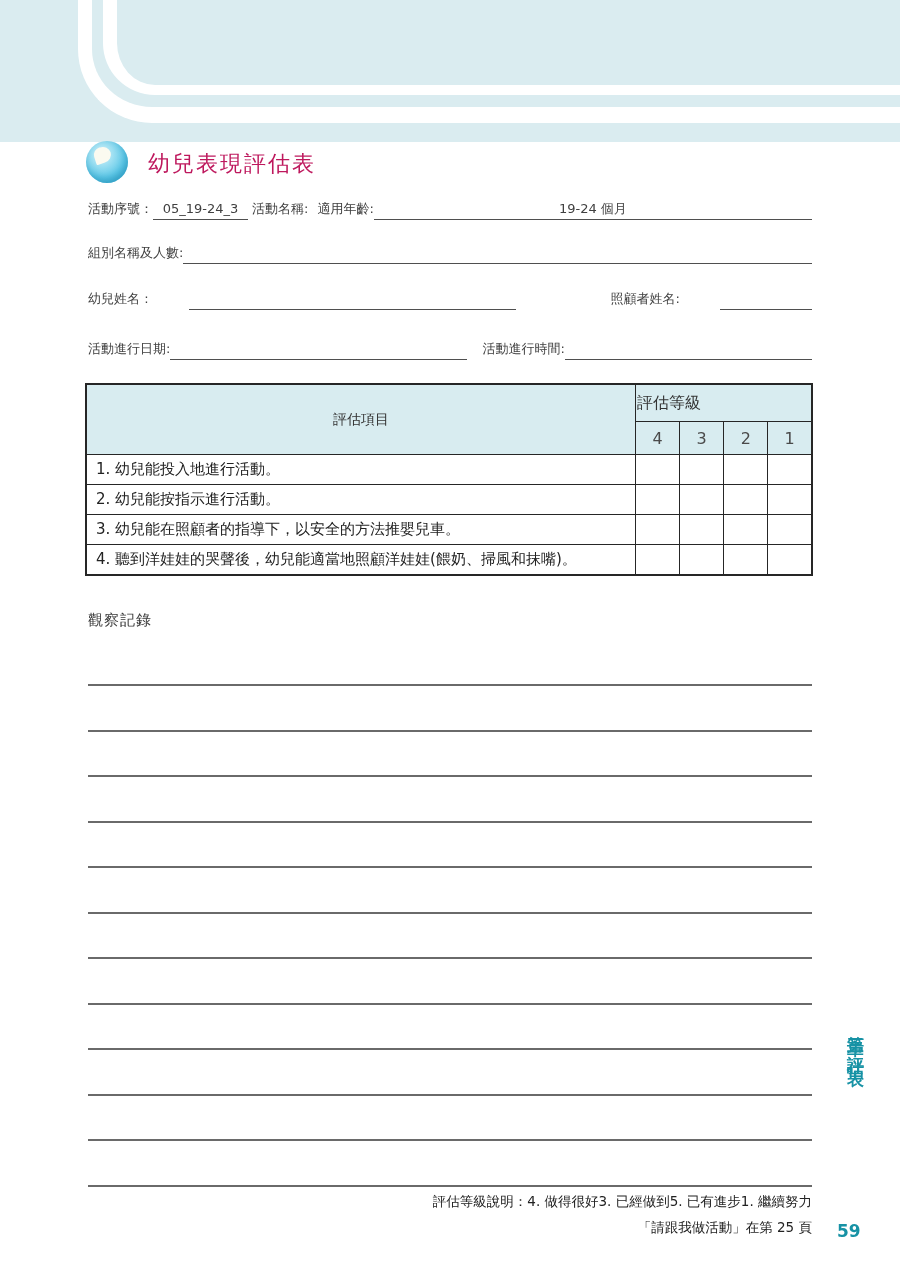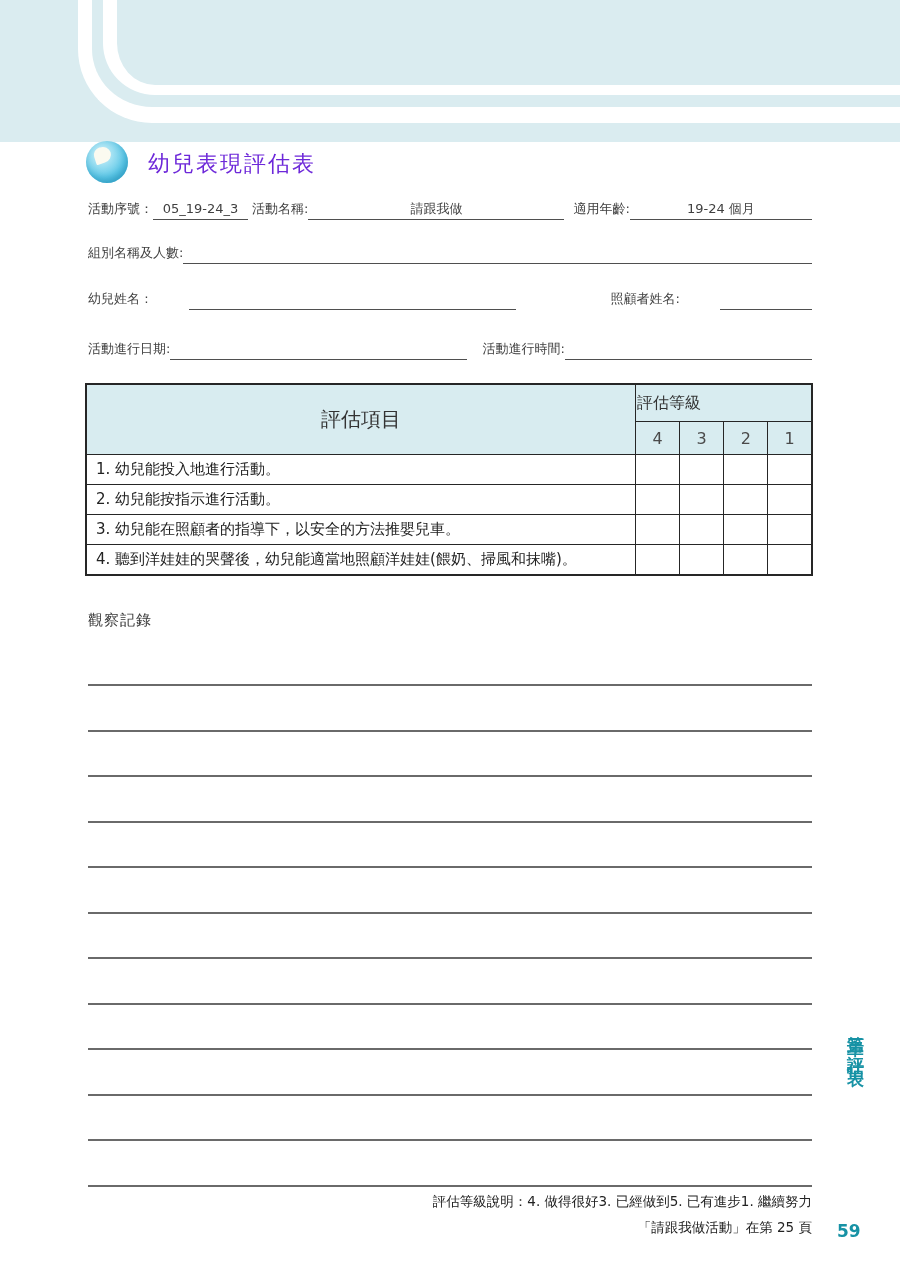--- a/index.html
+++ b/index.html
@@ -20,37 +20,37 @@
     font-weight:bold; color:#1792a5; white-space:nowrap; }
   .section-title .sec-label { margin-right:44px; }
   
   .sphere { position:absolute; left:86px; top:141px; width:42px; height:42px;
     border-radius:50%;
     background:radial-gradient(circle at 38% 32%, #d9f2fa 0%, #9fe0f2 28%, #5fc9e8 60%, #2fa8cf 100%);
     box-shadow:inset -2px -4px 7px rgba(26,130,170,0.45); }
   .sphere-highlight { position:absolute; left:8px; top:6px; width:17px; height:16px;
     background:#fbfaf0; border-radius:55% 60% 60% 8%; transform:rotate(-18deg); }
   .form-title { position:absolute; left:148px; top:149px; font-size:22px;
-    color:#6d28d9; letter-spacing:2px; }
+    color:#be185d; letter-spacing:2px; }
   
   .form-row { position:absolute; left:88px; right:88px; display:flex;
     align-items:flex-end; font-size:13px; color:#404040; white-space:nowrap; }
   .row1 { top:198px; } .row2 { top:242px; } .row3 { top:288px;gap:40px; } .row4 { top:331px;margin-top:7px; }
   .fill-line { display:inline-block; border-bottom:1.6px solid #4f4f4f;
     text-align:center; height:20px; line-height:20px; }
   .fl-flex { flex:1; }
   .lbl { line-height:22px; }
   .gap { display:inline-block; width:15px; }
   
   .assess-table { position:absolute; left:85px; top:383px; border-collapse:collapse;
     table-layout:fixed; width:728px; }
   .assess-table td { border:1.6px solid #262626; }
   .assess-table { border:2px solid #262626; }
   td.item-head { width:546px; background:#d8ecf0; text-align:center;
-    font-size:20px; color:#333; }
+    font-size:14px; color:#333; }
   td.grade-head { background:#d8ecf0; text-align:left; font-size:16px;
     color:#333; height:34px; }
   td.grade-num { background:#d8ecf0; text-align:center; font-size:16px;
     color:#4a4a4a; height:30px; width:45px; }
   td.item-cell { font-size:15px; color:#222; padding:0 12px 0 9px; height:29px;
     background:#fff; white-space:nowrap; overflow:hidden; }
   td.score-cell { background:#fff; }
   
   .obs-label { position:absolute; left:88px; top:611px; font-size:15px; color:#3a3a3a;
     letter-spacing:1px; }
@@ -82,21 +82,20 @@
 
 <div class="sphere">
   <div class="sphere-highlight"></div>
 </div>
 <div class="form-title">幼兒表現評估表</div>
 
 <div class="form-row row1">
   <span class="lbl">活動序號：</span>
     <span class="fill-line" style="width:95px">05_19-24_3</span>
     <span class="lbl" style="margin-left:4px">活動名稱:</span>
-    <span class="fill-line" style="width:256px">請跟我做</span>
     <span class="lbl" style="margin-left:9px">適用年齡:</span>
     <span class="fill-line fl-flex">19-24 個月</span>
 </div>
 
 <div class="form-row row2">
   <span class="lbl">組別名稱及人數:</span>
     <span class="fill-line fl-flex"></span>
 </div>
 
 <div class="form-row row3">

